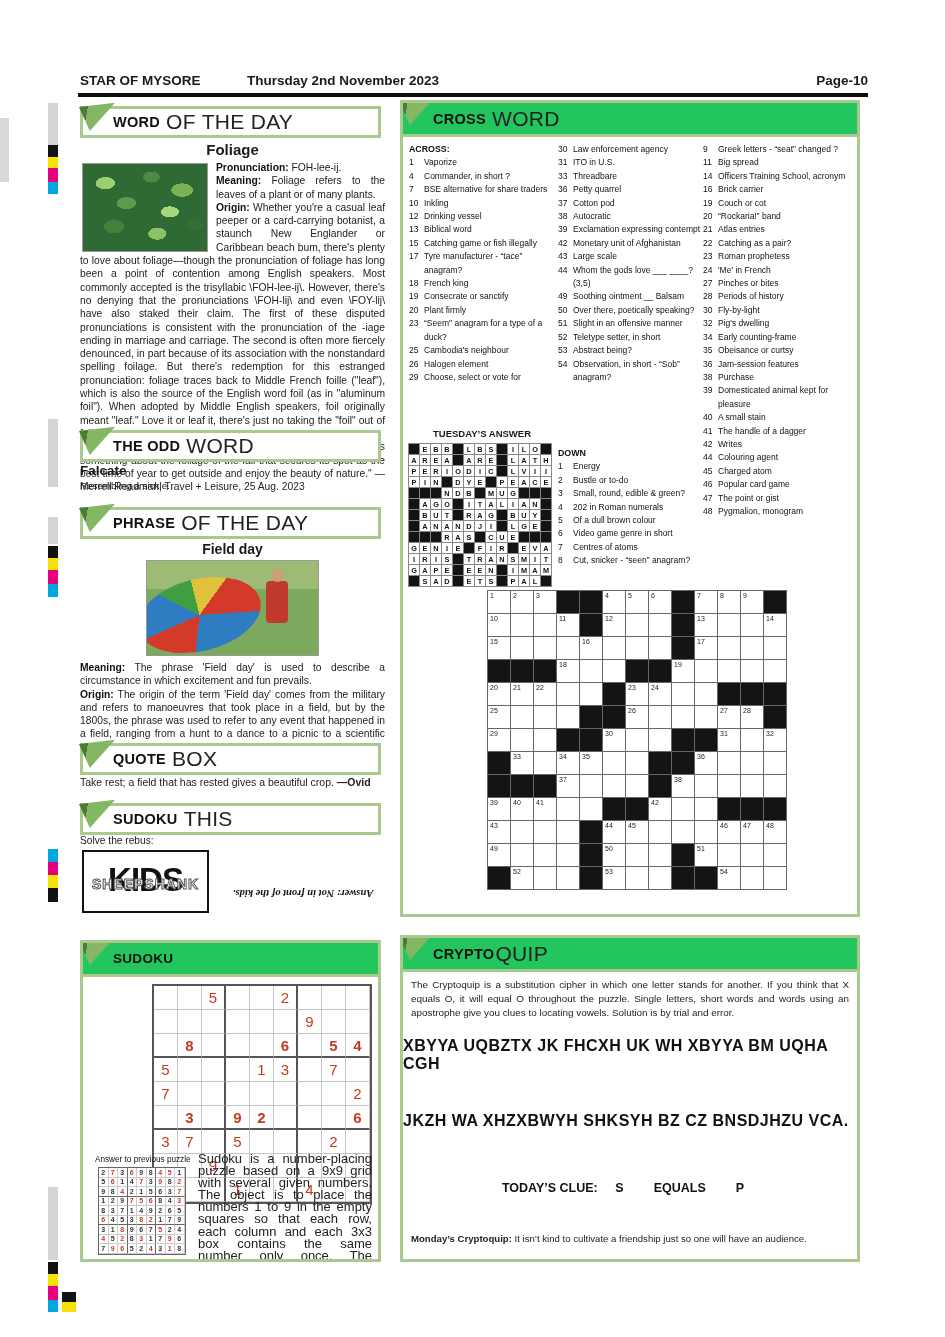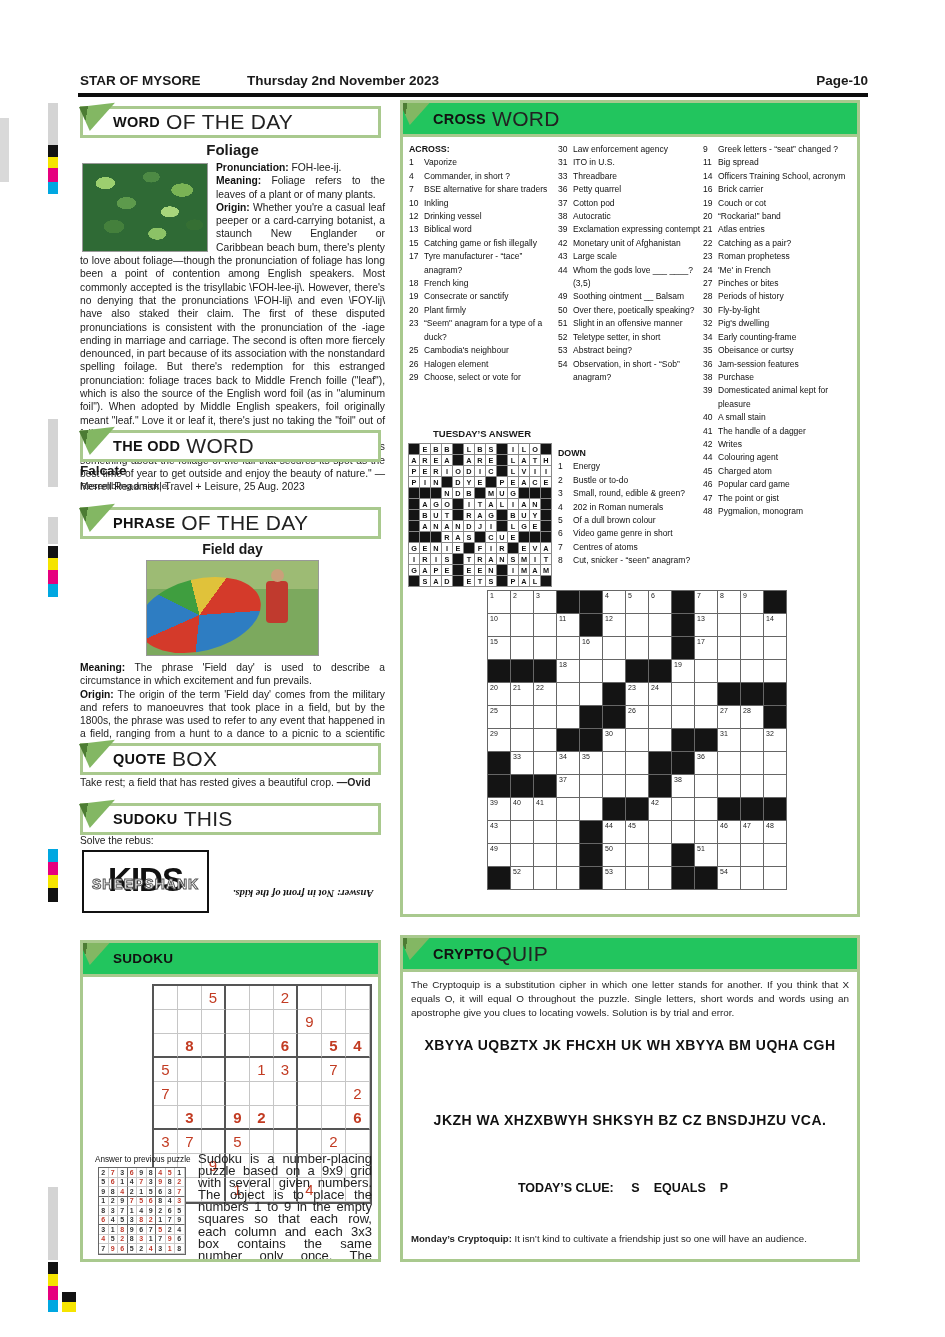--- a/index.html
+++ b/index.html
@@ -57,21 +57,21 @@
   #awgrid{position:absolute;left:5px;top:340px;display:grid;grid-template-columns:repeat(13,10px);grid-auto-rows:10px;gap:1px;background:#888;padding:1px;width:max-content;}
   .awc{background:#fff;display:flex;align-items:center;justify-content:center;font-size:7.3px;font-weight:700;color:#111;}
   .awc.b{background:#141414;}
   
   #cwgrid{position:absolute;left:84px;top:487px;display:grid;grid-template-columns:repeat(13,22px);grid-auto-rows:22px;gap:1px;background:#666;padding:1px;width:max-content;}
   .cwc{background:#fff;position:relative;}
   .cwc.b{background:#141414;}
   .cwc .n{position:absolute;top:0.5px;left:2px;font-size:7px;color:#222;}
   
   .cq-intro{position:absolute;left:8px;top:40px;width:438px;font-size:9.9px;line-height:13.8px;text-align:justify;color:#222;}
-  .cq-line{position:absolute;left:0;width:100%;text-align:center;font-size:14px;font-weight:700;letter-spacing:.5px;color:#111;}
+  .cq-line{position:absolute;left:0;width:100%;text-align:left;font-size:16px;font-weight:700;letter-spacing:.5px;color:#111;}
   .cq-clue{position:absolute;left:0;top:243px;width:100%;text-align:center;font-size:12.5px;font-weight:700;color:#111;}
   .cq-clue span{margin:0 14px;}
   .cq-tues{position:absolute;left:8px;top:295px;width:440px;font-size:9.6px;color:#222;}
   
   #sgrid{position:absolute;left:69px;top:41px;display:grid;grid-template-columns:repeat(9,24px);grid-auto-rows:24px;border:2px solid #555;width:max-content;background:#fff;}
   .sc{border-right:1px solid #c6c6c6;border-bottom:1px solid #c6c6c6;display:flex;align-items:center;justify-content:center;font-size:15px;color:#c23b22;box-sizing:border-box;}
   .sc.vr{border-right:2px solid #555;}
   .sc.hb{border-bottom:2px solid #555;}
   .sans-lbl{position:absolute;left:12px;top:212px;font-size:8.2px;color:#111;}
   #sans{position:absolute;left:15px;top:224px;display:grid;grid-template-columns:repeat(9,9.5px);grid-auto-rows:9.5px;border:1px solid #666;width:max-content;background:#fff;}
@@ -1169,20 +1169,20 @@
     <div class="ghead">
       <div class="flag"></div>
       <span class="hb">CRYPTO</span>
       <span class="hl tight">QUIP</span>
     </div>
     <div class="cq-intro">The Cryptoquip is a substitution cipher in which one letter stands for another.  If you think that X equals O, it will equal O throughout the puzzle.  Single letters, short words and words using an apostrophe give you clues to locating vowels. Solution is by trial and error.</div>
     <div class="cq-line" style="top:99px;">XBYYA UQBZTX JK FHCXH UK WH XBYYA BM UQHA CGH</div>
     <div class="cq-line" style="top:174px;">JKZH WA XHZXBWYH SHKSYH BZ CZ BNSDJHZU VCA.</div>
     <div class="cq-clue">
       <span style="margin:0;">TODAY’S CLUE:</span>
-      <span>S</span><span style="margin:0;">EQUALS</span><span>P</span>
+      <span>S</span><span style="margin:16px;">EQUALS</span><span>P</span>
     </div>
     <div class="cq-tues">
       <b>Monday’s Cryptoquip:</b> <span>It isn’t kind to cultivate a friendship just so one will have an audience.</span>
     </div>
   </div>
 
 </div>
 
 </body></html>

